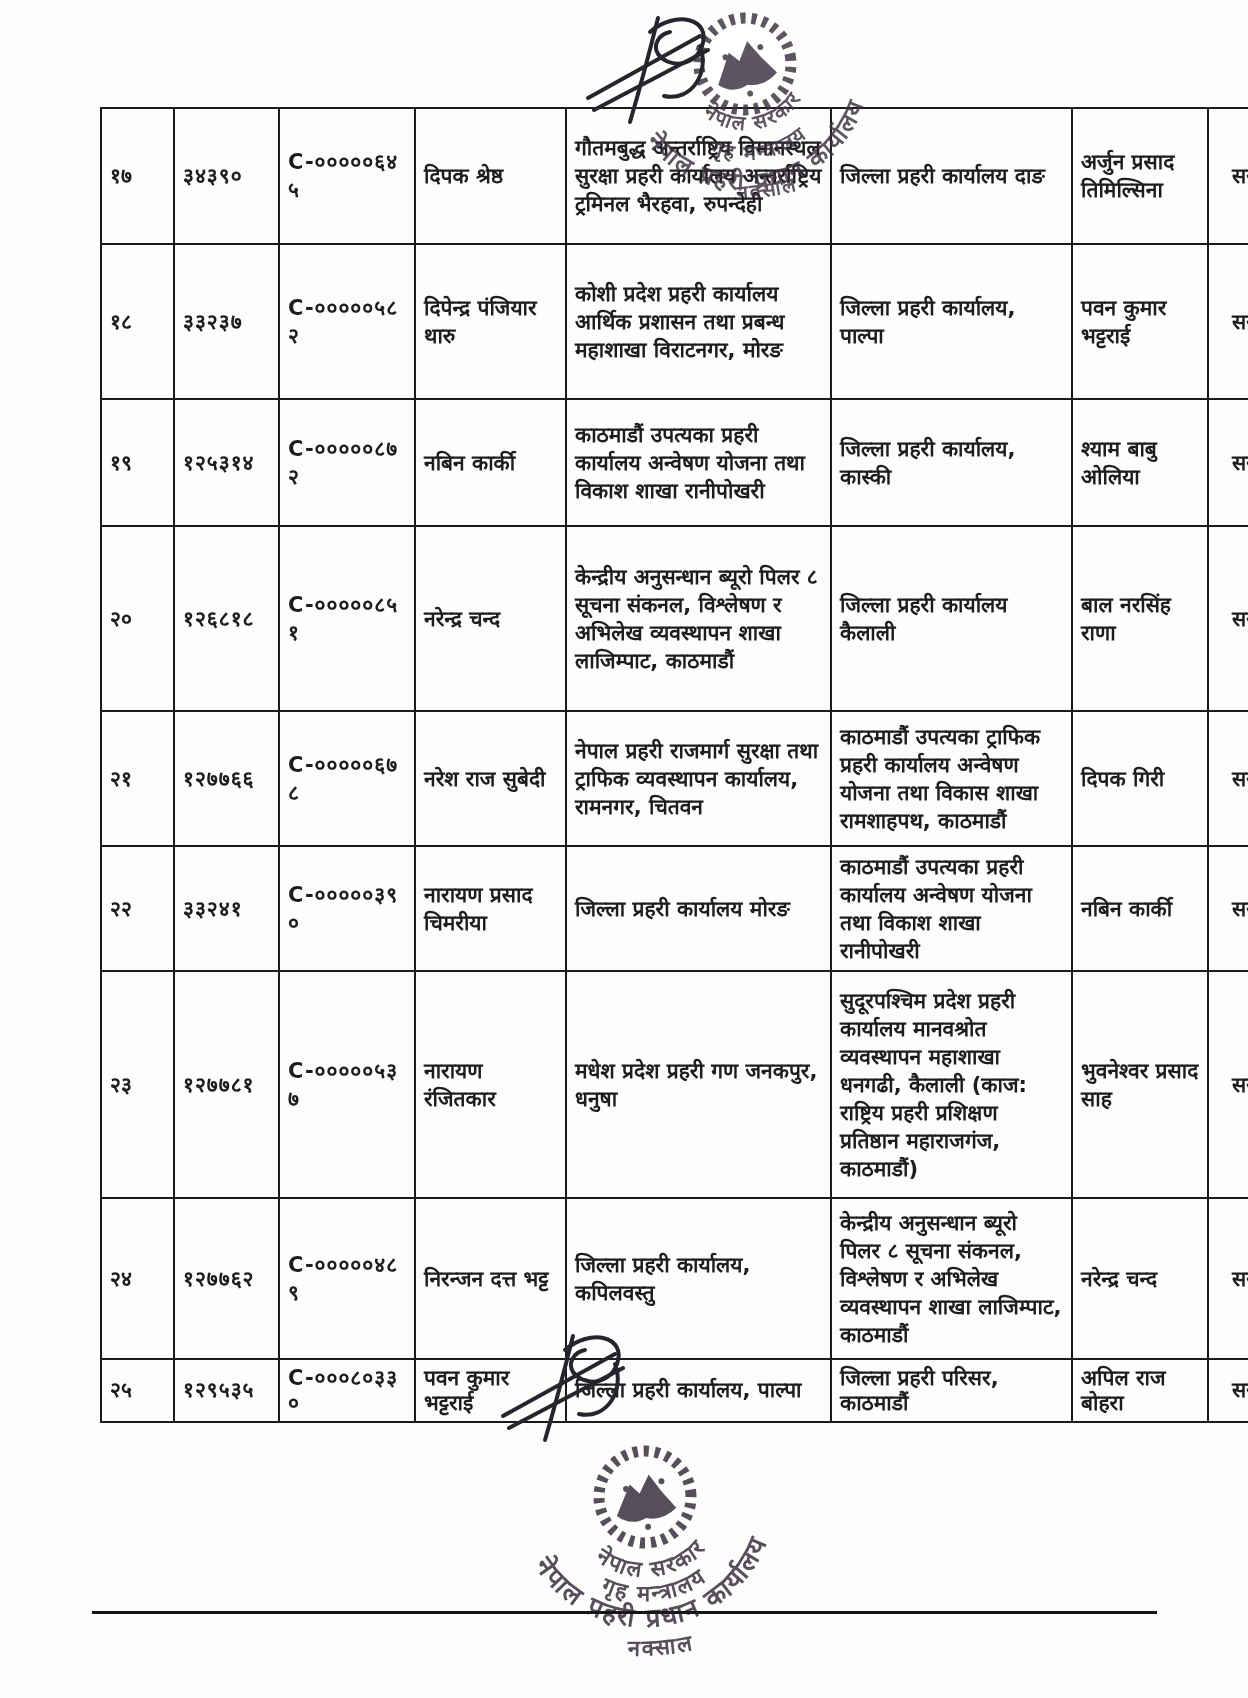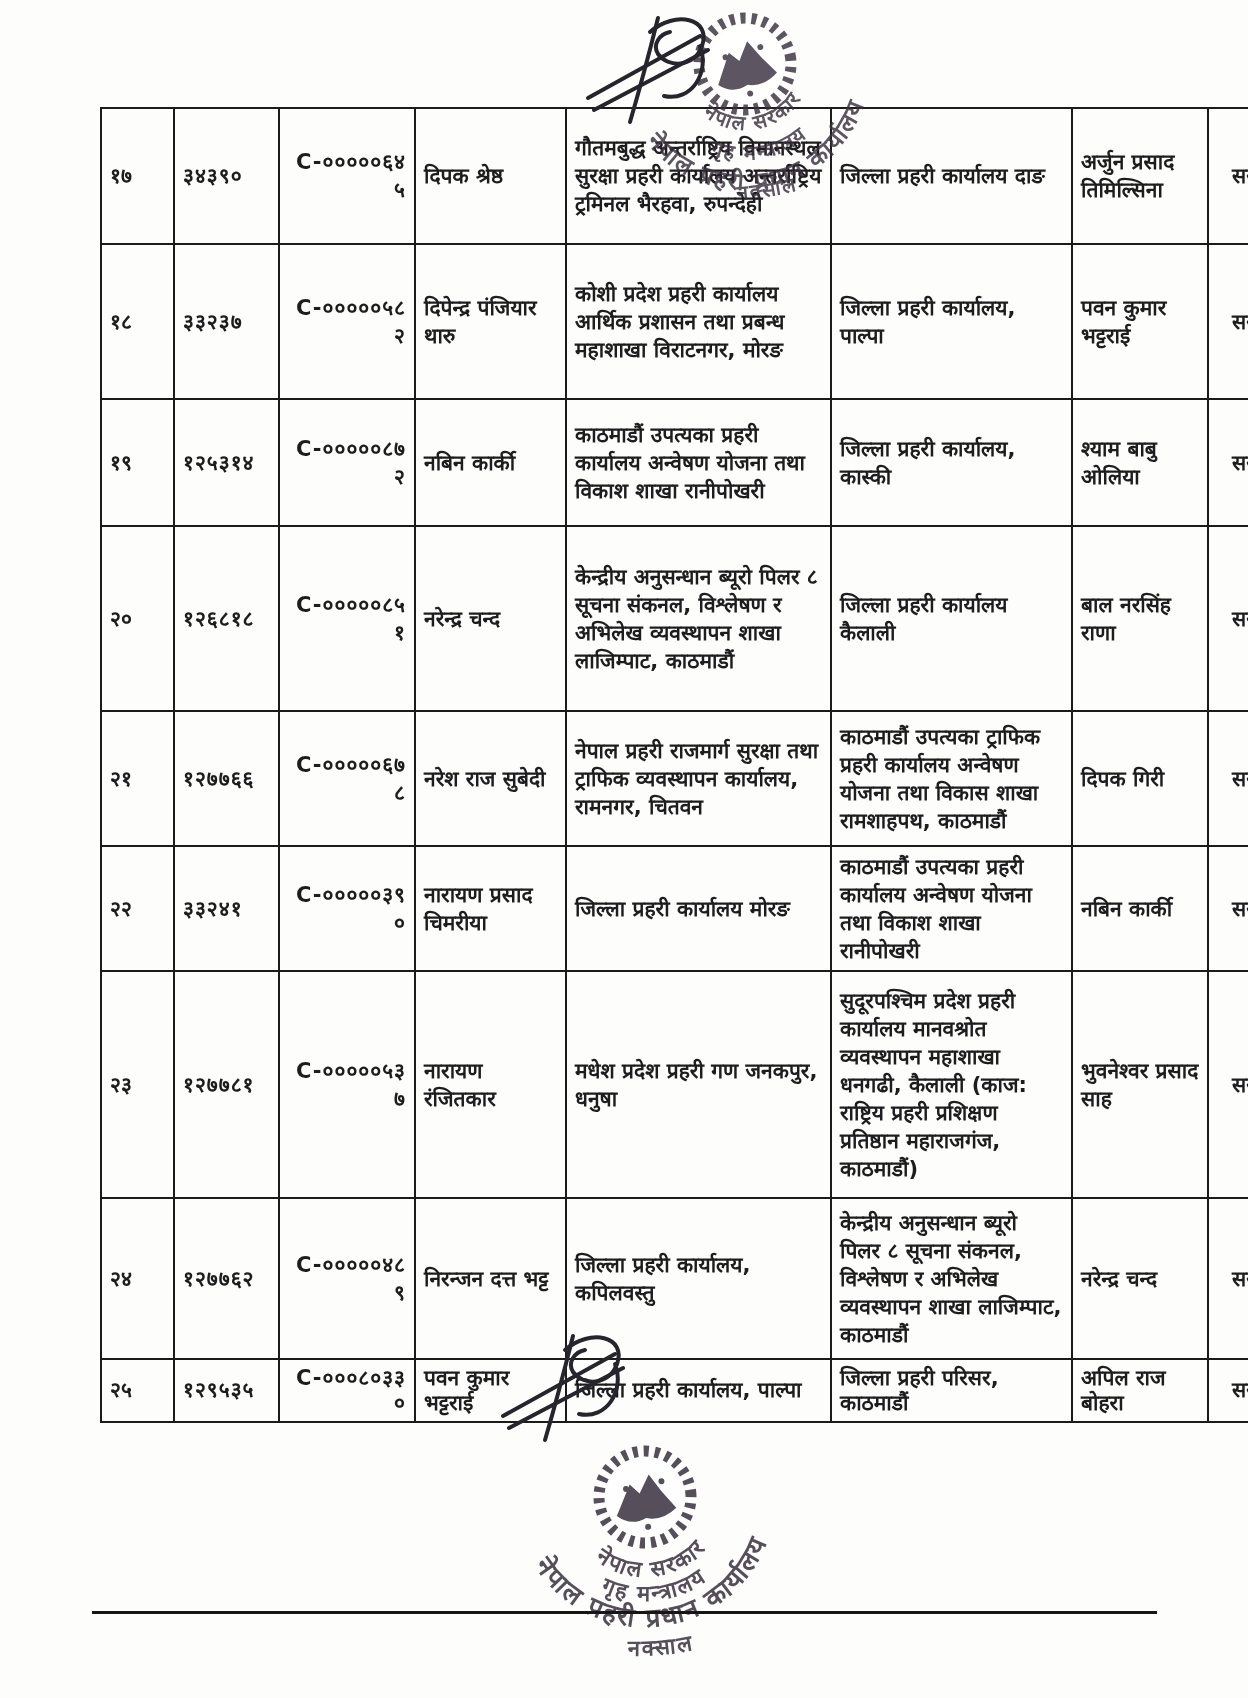--- a/index.html
+++ b/index.html
@@ -23,21 +23,21 @@
     border:2px solid #1c1b1c;
     vertical-align:middle;
     font-size:21px;
     font-weight:600;
     line-height:28px;
     padding:4px 8px;
     word-break:break-word;
   }
   td.c-sn{text-align:left;width:55px;}
   td.c-no{width:87px;font-size:19px;letter-spacing:1px;}
-  td.c-cno{text-align:right;width:118px;font-size:18px;letter-spacing:1px;}
+  td.c-cno{text-align:left;width:118px;font-size:18px;letter-spacing:1px;}
   td.c-name{width:133px;padding-left:10px;margin-left:40px;}
   td.c-from{width:247px;}
   td.c-to{width:223px;}
   td.c-repl{width:118px;padding-left:10px;margin-left:7px;}
   td.c-act{width:74px;text-align:center;}
   tr.r0{height:136px;} tr.r1{height:155px;} tr.r2{height:127px;}
   tr.r3{height:185px;} tr.r4{height:135px;} tr.r5{height:125px;}
   tr.r6{height:227px;} tr.r7{height:161px;} tr.r8{height:63px;}
   tr.r8 td{line-height:25px;padding-top:2px;padding-bottom:2px;}
   

